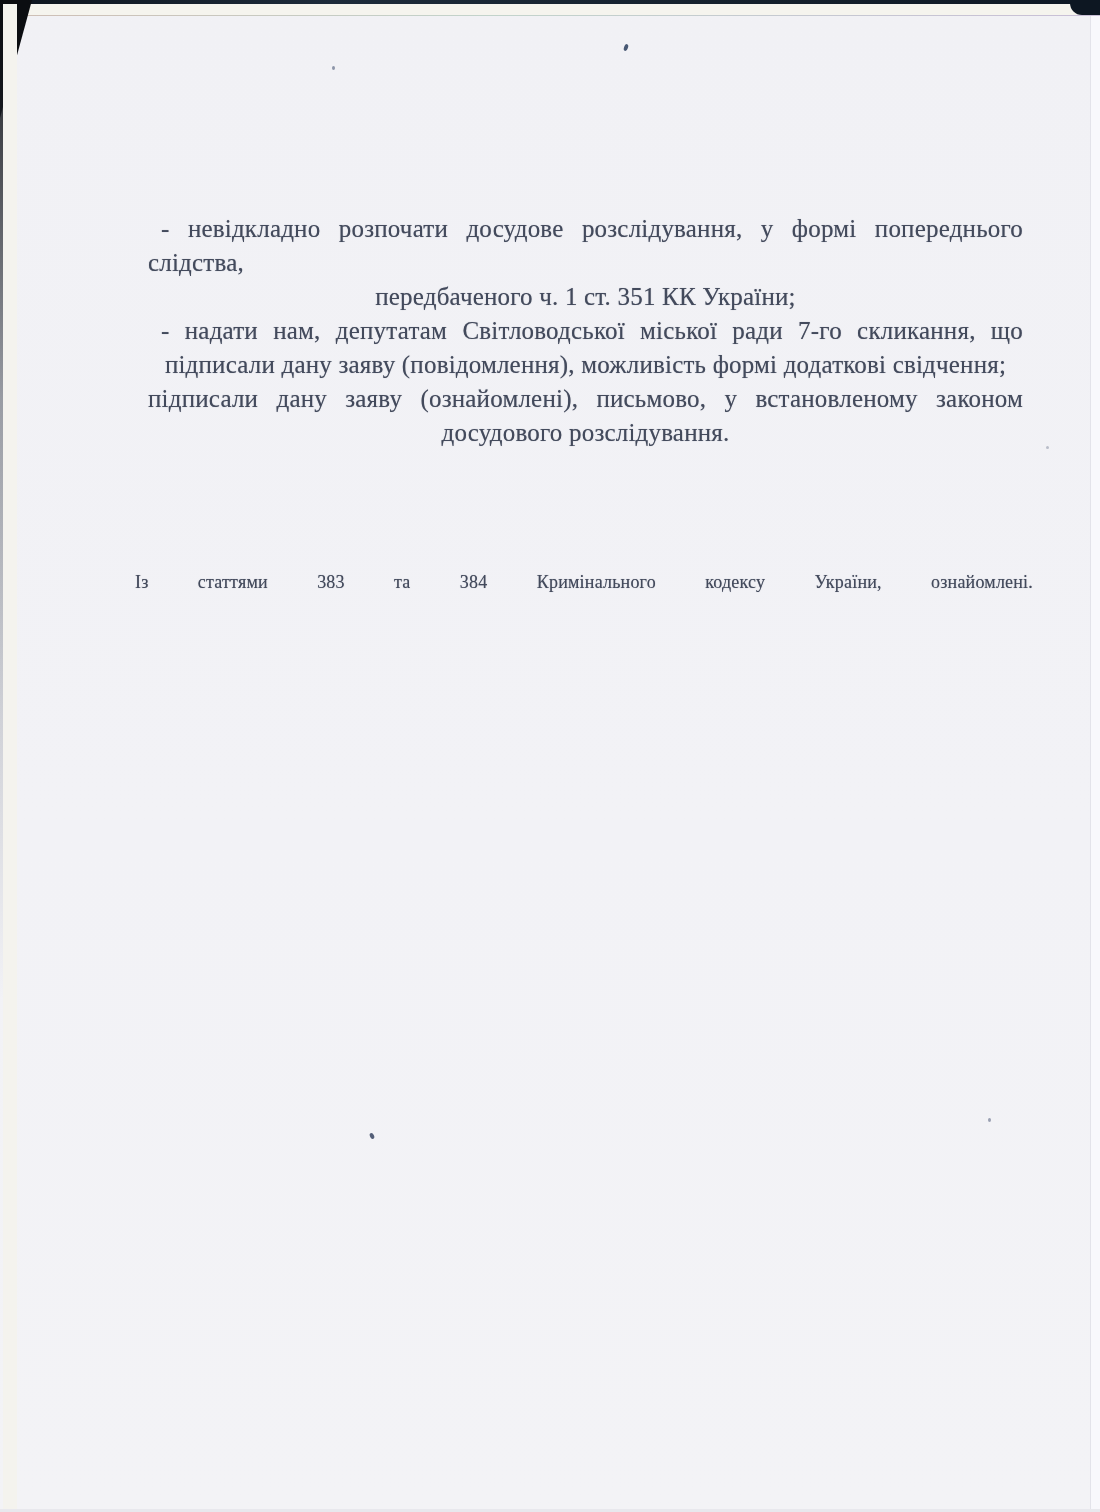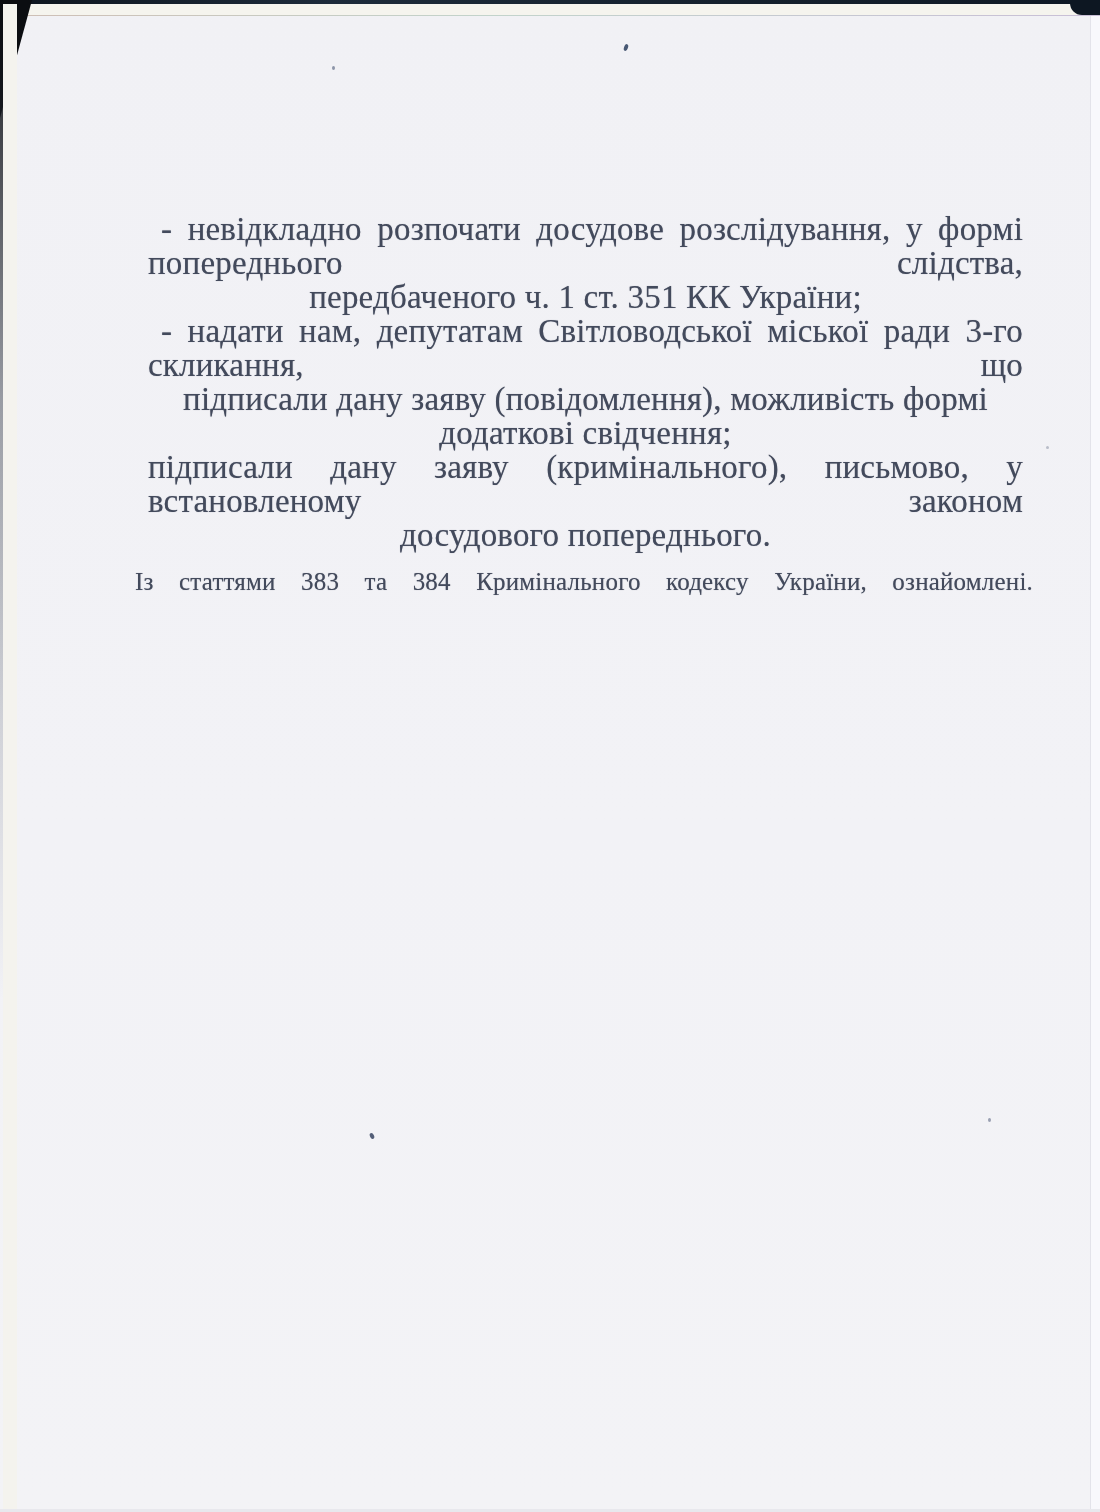--- a/index.html
+++ b/index.html
@@ -58,30 +58,30 @@
   .speck.s2 { left: 332px; top: 66px;  width: 3px; height: 4px; background: #8d95a9; }
   .speck.s3 { left: 370px; top: 1133px; width: 4px; height: 6px; background: #545f78; transform: rotate(-28deg); }
   .speck.s4 { left: 988px; top: 1118px; width: 3px; height: 4px; background: #9aa0b2; }
   .speck.s5 { left: 1046px; top: 446px; width: 3px; height: 3px; background: #b9bdc9; }
 
   
   .textblock {
     position: absolute;
     left: 148px; top: 212px; width: 875px;
     color: #434a5c;
-    font-size: 33px;
+    font-size: 25px;
     line-height: 34px;
     letter-spacing: 0.2px;
     text-shadow: 0 0 0.8px rgba(62,70,90,0.55);
   }
   .closing {
     position: absolute;
     left: 135px; top: 565px; width: 898px;
     color: #434a5c;
-    font-size: 25px;
+    font-size: 18px;
     line-height: 34px;
     letter-spacing: 0.2px;
     text-shadow: 0 0 0.8px rgba(62,70,90,0.55);
   }
   .ln { white-space: normal; }
   .ln.just { text-align: justify; text-align-last: justify; }
   .ln.left { text-align: center; }
   .ln.indent { text-indent: 13px; }
 </style>
 </head>
@@ -103,26 +103,26 @@
   <div class="speck s3"></div>
   <div class="speck s4"></div>
   <div class="speck s5"></div>
 
   <div class="textblock">
     <div>
       <div class="ln just indent">- невідкладно розпочати досудове розслідування, у формі попереднього слідства,</div>
       <div class="ln left">передбаченого ч. 1 ст. 351 КК України;</div>
     </div>
     <div>
-      <div class="ln just indent">- надати нам, депутатам Світловодської міської ради 3-го скликання, що</div>
+      <div class="ln just indent">- надати нам, депутатам Світловодської міської ради 7-го скликання, що</div>
       <div class="ln left">підписали дану заяву (повідомлення), можливість формі додаткові свідчення;</div>
     </div>
     <div>
-      <div class="ln just">підписали дану заяву (кримінального), письмово, у встановленому законом</div>
-      <div class="ln left">досудового попереднього.</div>
+      <div class="ln just">підписали дану заяву (ознайомлені), письмово, у встановленому законом</div>
+      <div class="ln left">досудового розслідування.</div>
     </div>
   </div>
 
   <div class="closing">
     <div class="ln just">Із статтями 383 та 384 Кримінального кодексу України, ознайомлені.</div>
   </div>
 
 </div>
 
 </body></html>

